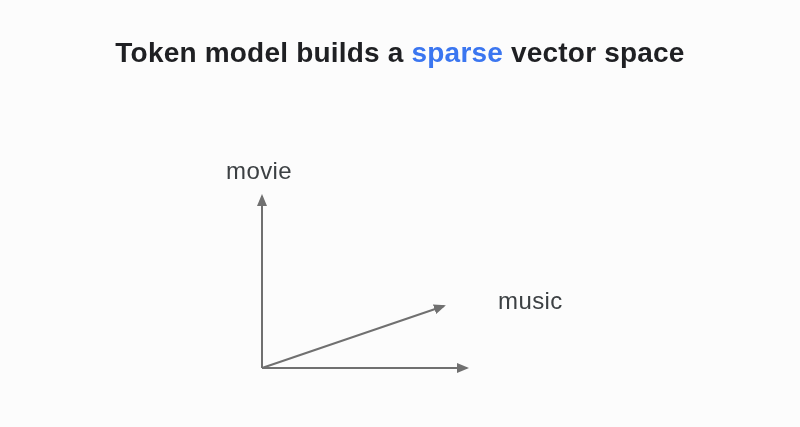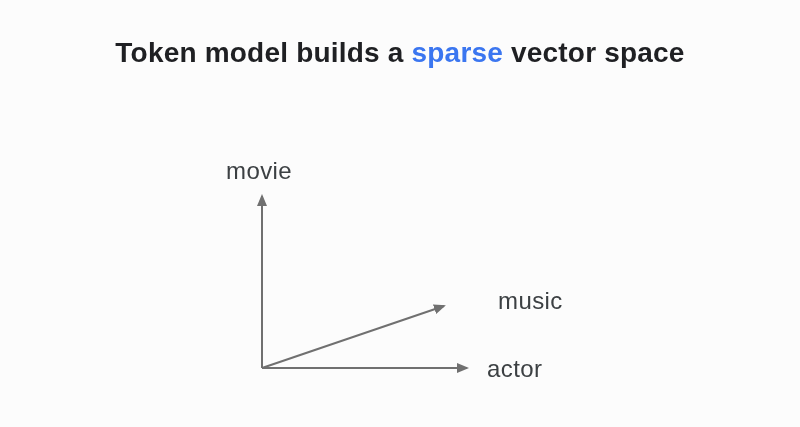--- a/index.html
+++ b/index.html
@@ -71,15 +71,14 @@
       </marker>
     </defs>
 
   <line x1="262" y1="368" x2="262" y2="196" marker-end="url(#arrowhead)"></line>
       <line x1="262" y1="368" x2="444" y2="306" marker-end="url(#arrowhead)"></line>
       <line x1="262" y1="368" x2="467" y2="368" marker-end="url(#arrowhead)"></line>
     </svg>
 
   <div class="axis-label label-movie">movie</div>
   <div class="axis-label label-music">music</div>
-  <div class="axis-label label-actor">actor</div>
 
 </div>
 
 </body></html>

